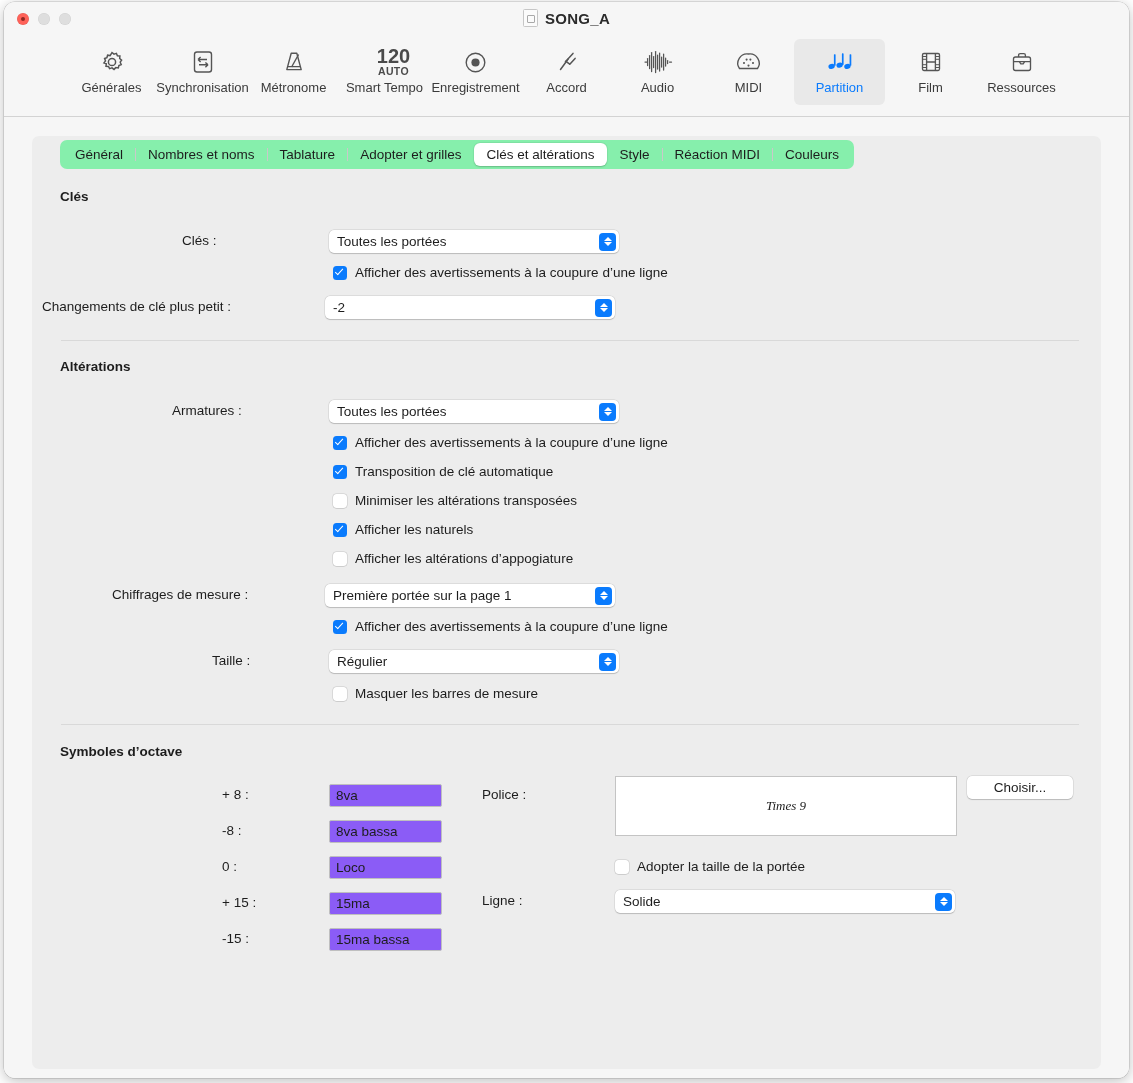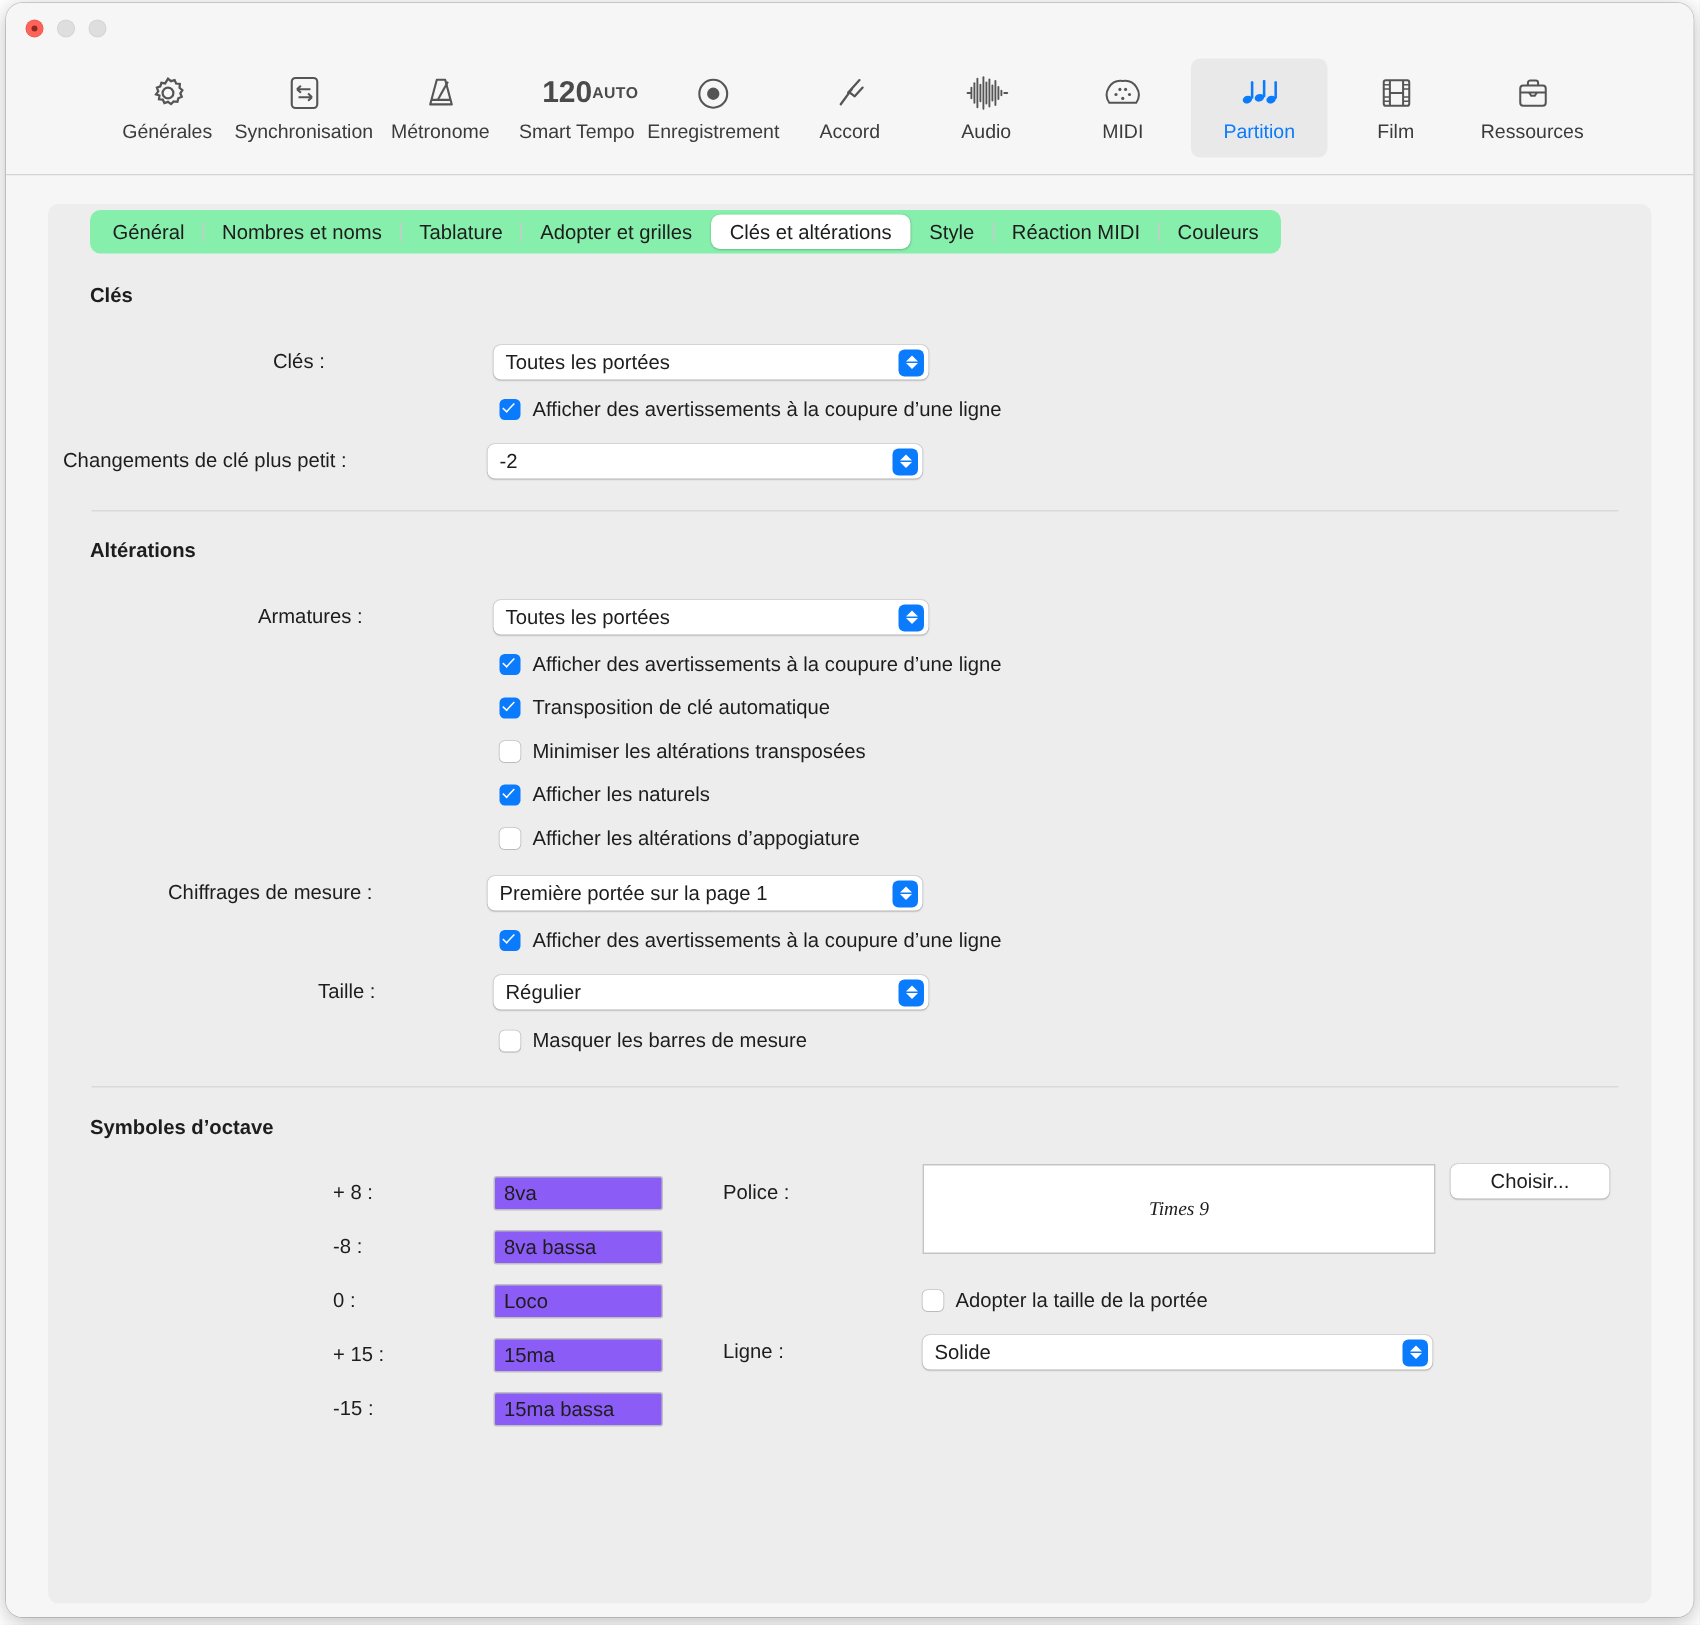--- a/index.html
+++ b/index.html
@@ -318,20 +318,24 @@
 <body>
 
 <div id="window">
 
   <div id="titlebar">
     <div class="traffic close">
         <span class="dot"></span>
       </div>
     <div class="traffic min"></div>
     <div class="traffic max"></div>
+    <div id="title-group">
+      <div id="doc-icon"></div>
+      <div id="title-text">SONG_A</div>
+    </div>
   </div>
 
   <div id="toolbar">
 
     <div class="tb-item">
       <div class="tb-icon">
         <svg width="28" height="28" viewBox="0 0 28 28" fill="none" stroke="#555" stroke-width="1.5">
           <circle cx="14" cy="14" r="3.6"></circle>
           <path d="M14 4.5l2 1.6 2.4-.7 1 2.3 2.5.3-.2 2.5 1.9 1.6-1.4 2.1 1 2.3-2.3 1-.6 2.4-2.5-.3-1.8 1.8-2-1.5-2.4.8-1.1-2.3-2.5-.2.3-2.5L6 14.9l1.5-2-.9-2.4 2.3-.9.7-2.4 2.5.4z"></path>
         </svg>
@@ -355,21 +359,21 @@
         <svg width="28" height="28" viewBox="0 0 28 28" fill="none" stroke="#555" stroke-width="1.4" stroke-linejoin="round">
           <path d="M11.2 5.2h5.6l4.4 16.4H6.8z"></path>
           <path d="M7.6 18.6h12.8"></path>
           <path d="M18.6 6.5L11.6 19"></path>
         </svg>
       </div>
       <div class="tb-label">Métronome</div>
     </div>
 
     <div class="tb-item">
-      <div class="tb-icon" style="flex-direction:row;margin-left:18px;">
+      <div class="tb-icon" style="flex-direction:column;margin-left:18px;">
         <div class="tempo-num">120</div>
         <div class="tempo-auto">AUTO</div>
       </div>
       <div class="tb-label">Smart Tempo</div>
     </div>
 
     <div class="tb-item">
       <div class="tb-icon">
         <svg width="27" height="27" viewBox="0 0 27 27" fill="none" stroke="#555" stroke-width="1.4">
           <circle cx="13.5" cy="13.5" r="9.3"></circle>

